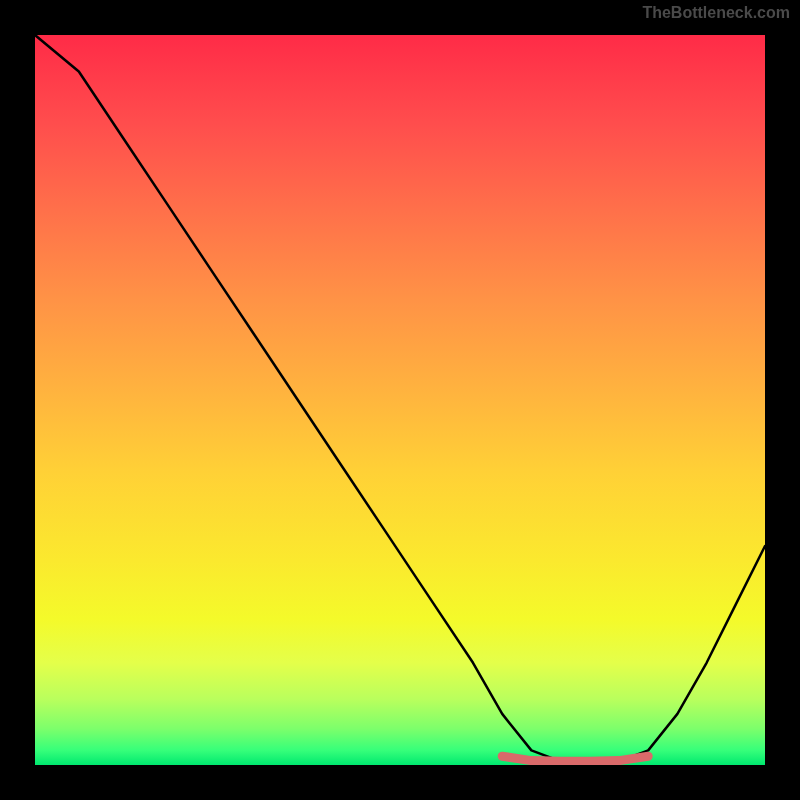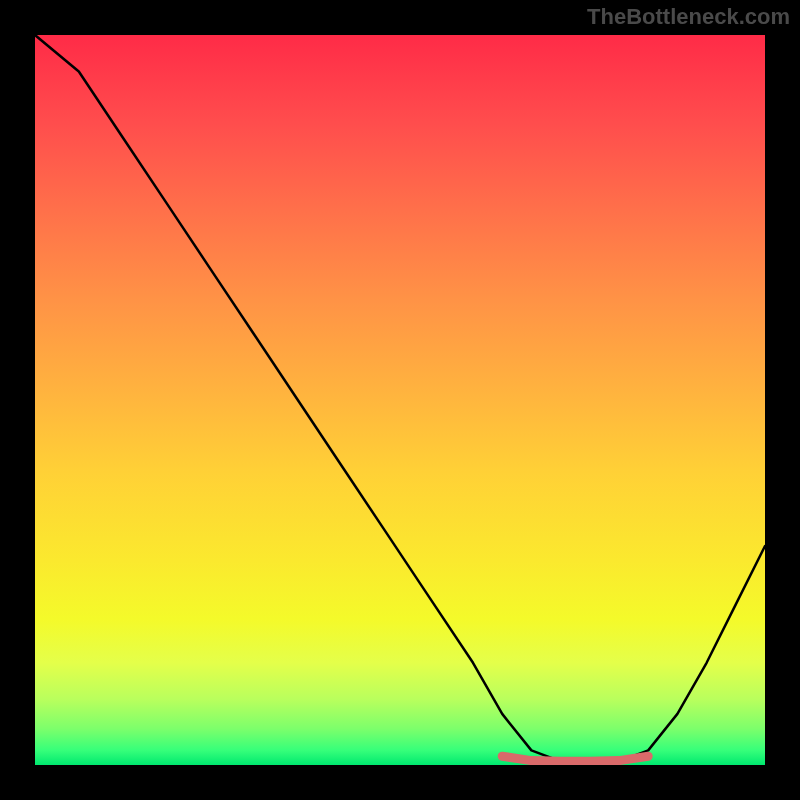--- a/index.html
+++ b/index.html
@@ -9,21 +9,21 @@
     height: 800px;
     background: #000;
     position: relative;
     font-family: Arial, Helvetica, sans-serif;
   }
   .watermark {
     position: absolute;
     top: 4px;
     right: 10px;
     color: #4a4a4a;
-    font-size: 22px;
+    font-size: 16px;
     font-weight: bold;
     z-index: 10;
   }
   .plot-area {
     position: absolute;
     left: 35px;
     top: 35px;
     width: 730px;
     height: 730px;
     overflow: hidden;

